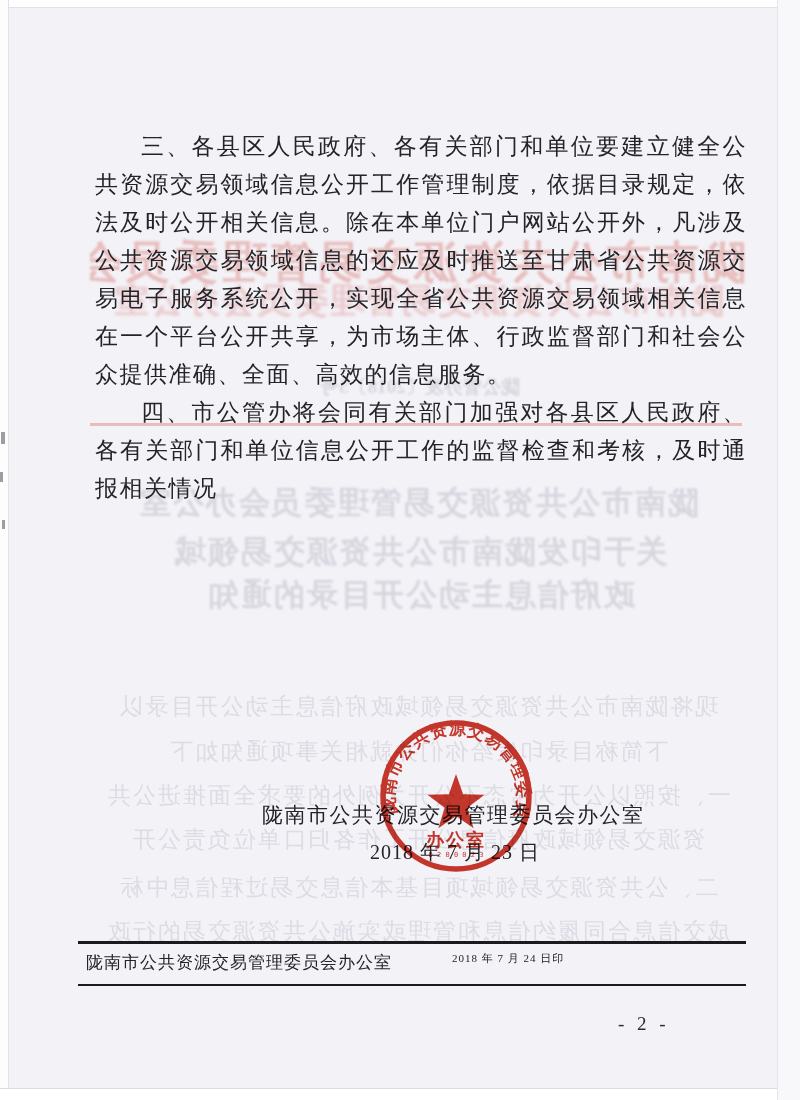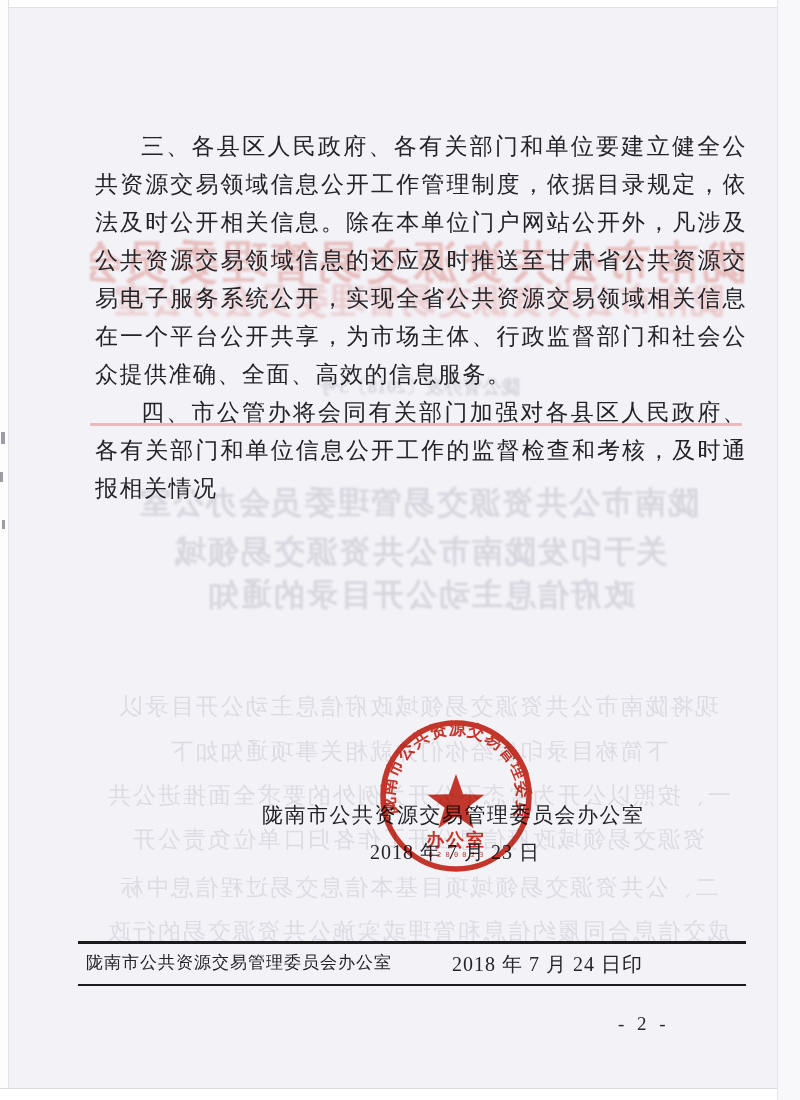--- a/index.html
+++ b/index.html
@@ -33,21 +33,21 @@
   p.attachment{margin:26px 0 0 0;font-size:21px;line-height:34px;letter-spacing:0.5px;text-indent:2.1em;color:#232328;}
 
   .sig-org{position:absolute;left:262px;top:801px;font-size:21px;letter-spacing:1.5px;color:#232328;}
   .sig-date{position:absolute;left:370px;top:839px;font-size:20px;letter-spacing:1px;color:#232328;}
 
   .seal{position:absolute;left:376px;top:716px;mix-blend-mode:multiply;opacity:.92;}
 
   .rule1{position:absolute;left:78px;top:941px;width:668px;height:3px;background:#1b1b1e;}
   .rule2{position:absolute;left:78px;top:984px;width:668px;height:2px;background:#1b1b1e;}
   .footer-org{position:absolute;left:86px;top:951px;font-size:17px;letter-spacing:1px;color:#232328;}
-  .footer-date{position:absolute;left:452px;top:951px;font-size:20px;letter-spacing:1px;color:#232328;}
+  .footer-date{position:absolute;left:452px;top:951px;font-size:11px;letter-spacing:1px;color:#232328;}
 
   .page-number{position:absolute;left:618px;top:1013px;font-size:19px;letter-spacing:4px;color:#2a2a30;}
 </style>
 </head>
 <body>
 
 <div class="ghost gred" style="left:90px;top:233px;width:656px;font-size:44px;letter-spacing:4px;">陇南市公共资源交易管理委员会</div>
 <div class="ghost gred2" style="left:90px;top:278px;width:656px;font-size:34px;letter-spacing:2px;">陇南市公共资源交易管理委员会办公室</div>
 <div class="gredline"></div>
 

